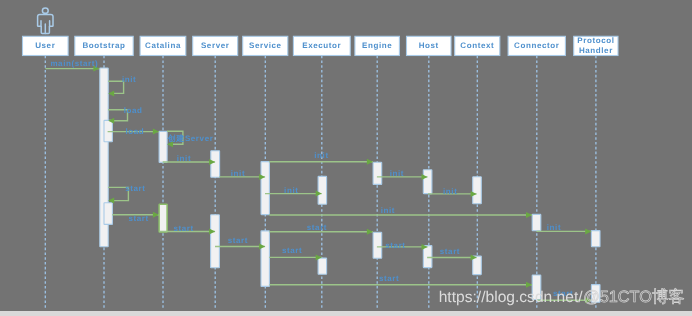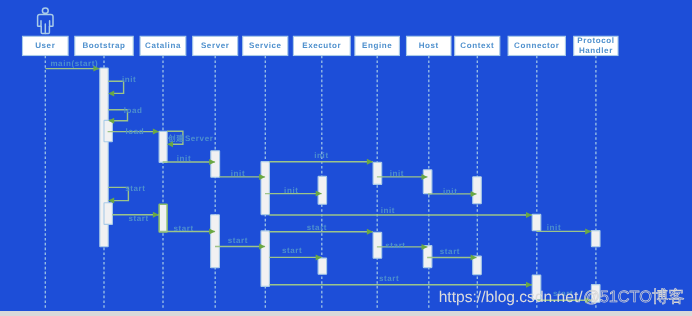--- a/index.html
+++ b/index.html
@@ -1,19 +1,19 @@
 <!DOCTYPE html>
 <html><head>
 <meta charset="utf-8">
 <title>UML Sequence Diagram</title>
 <style>
   html,body{margin:0;padding:0;background:#fff;}
   body{width:692px;height:316px;overflow:hidden;
        font-family:"Liberation Sans",sans-serif;-webkit-font-smoothing:antialiased;}
-  #stage{position:relative;width:692px;height:316px;background:#1d4ed8;}
+  #stage{position:relative;width:692px;height:316px;background:#737373;}
   #stage svg{position:absolute;left:0;top:0;display:block;}
   text{font-family:"Liberation Sans",sans-serif;font-weight:bold;letter-spacing:0.6px;
         text-rendering:geometricPrecision;}
   .plabel{font-size:8px;}
   .mlabel{font-size:8px;}
   .wm{font-weight:normal;letter-spacing:0px;}
 </style>
 </head>
 <body>
 

